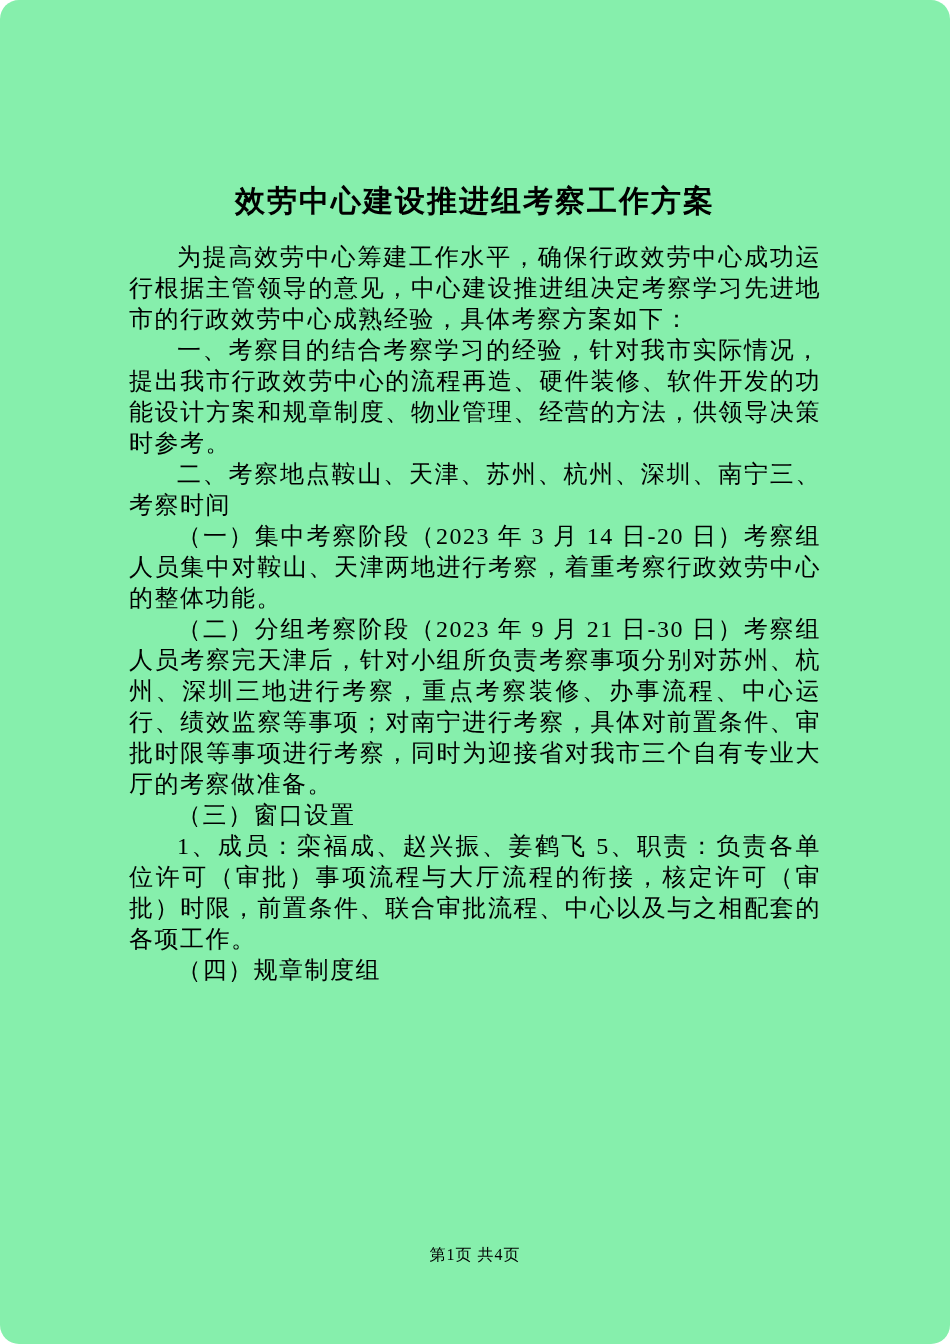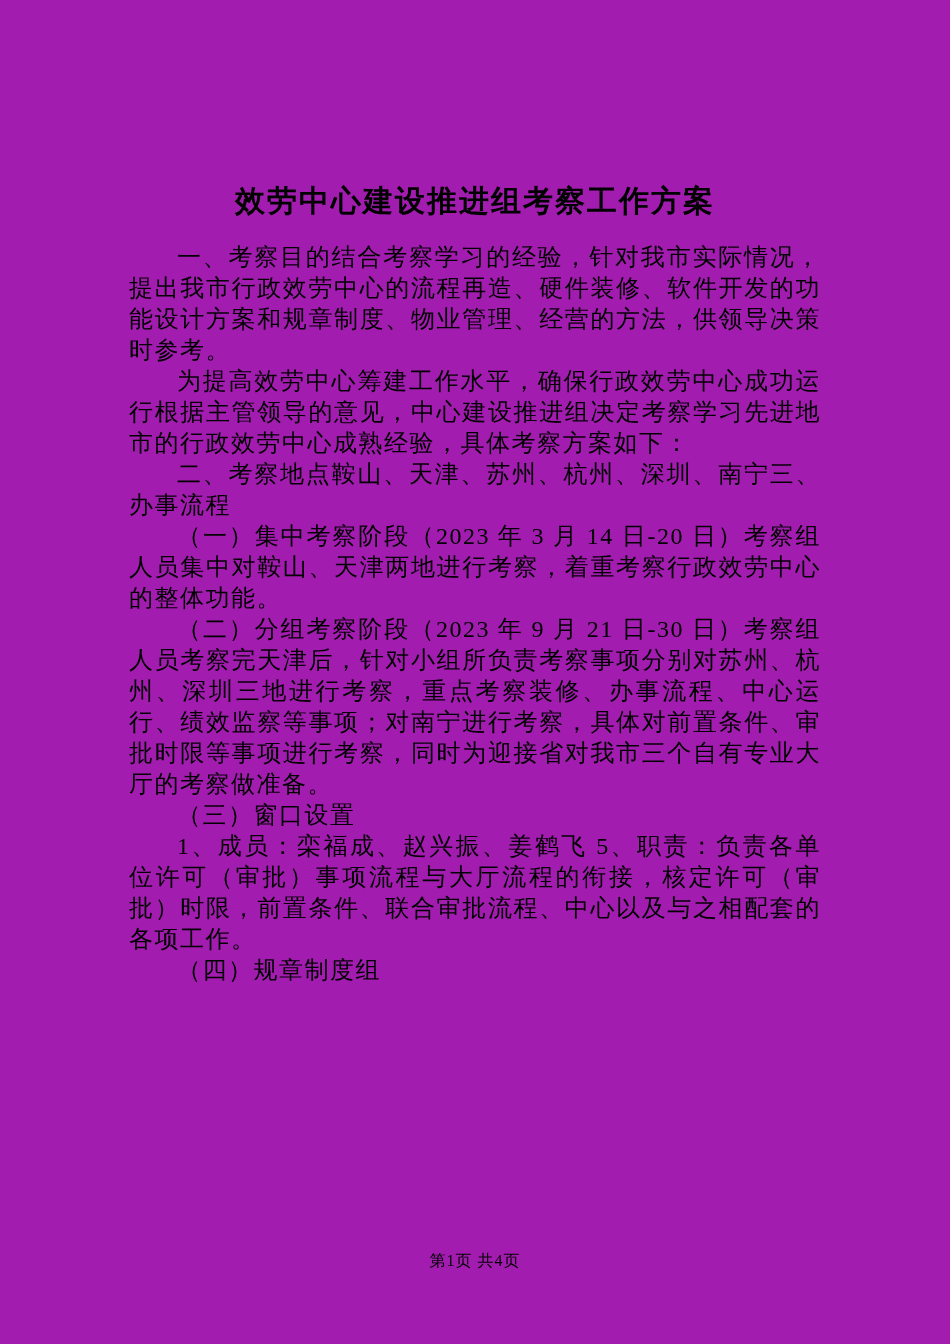--- a/index.html
+++ b/index.html
@@ -14,21 +14,22 @@
     color: #000000;
     position: relative;
     overflow: hidden;
   }
   .page {
     box-sizing: border-box;
     width: 950px;
     height: 1344px;
     padding: 180px 129px 90px 129px;
     position: relative;
-    background: #a21caf;
+    background: #86efac;
+    border-radius: 19px;
   }
   .doc-title {
     font-size: 30px;
     font-weight: bold;
     text-align: center;
     margin: 0 0 20px 0;
     line-height: 42px;
     letter-spacing: 2px;
   }
   .doc-body p {
@@ -36,40 +37,40 @@
     line-height: 31px;
     margin: 0;
     text-align: justify;
     text-justify: inter-ideograph;
     text-indent: 2em;
     letter-spacing: 1.5px;
     word-break: break-all;
   }
   .page-footer {
     position: absolute;
-    bottom: 72px;
+    bottom: 78px;
     left: 0;
     width: 950px;
     text-align: center;
     font-size: 16px;
     letter-spacing: 1px;
     color: #000000;
   }
 </style>
 </head>
 <body>
 
 <div class="page">
 
   <h1 class="doc-title">效劳中心建设推进组考察工作方案</h1>
 
   <div class="doc-body">
+    <p>为提高效劳中心筹建工作水平，确保行政效劳中心成功运行根据主管领导的意见，中心建设推进组决定考察学习先进地市的行政效劳中心成熟经验，具体考察方案如下：</p>
     <p>一、考察目的结合考察学习的经验，针对我市实际情况，提出我市行政效劳中心的流程再造、硬件装修、软件开发的功能设计方案和规章制度、物业管理、经营的方法，供领导决策时参考。</p>
-    <p>为提高效劳中心筹建工作水平，确保行政效劳中心成功运行根据主管领导的意见，中心建设推进组决定考察学习先进地市的行政效劳中心成熟经验，具体考察方案如下：</p>
-    <p>二、考察地点鞍山、天津、苏州、杭州、深圳、南宁三、办事流程</p>
+    <p>二、考察地点鞍山、天津、苏州、杭州、深圳、南宁三、考察时间</p>
     <p>（一）集中考察阶段（2023 年 3 月 14 日-20 日）考察组人员集中对鞍山、天津两地进行考察，着重考察行政效劳中心的整体功能。</p>
     <p>（二）分组考察阶段（2023 年 9 月 21 日-30 日）考察组人员考察完天津后，针对小组所负责考察事项分别对苏州、杭州、深圳三地进行考察，重点考察装修、办事流程、中心运行、绩效监察等事项；对南宁进行考察，具体对前置条件、审批时限等事项进行考察，同时为迎接省对我市三个自有专业大厅的考察做准备。</p>
     <p>（三）窗口设置</p>
     <p>1、成员：栾福成、赵兴振、姜鹤飞 5、职责：负责各单位许可（审批）事项流程与大厅流程的衔接，核定许可（审批）时限，前置条件、联合审批流程、中心以及与之相配套的各项工作。</p>
     <p>（四）规章制度组</p>
   </div>
 
   <div class="page-footer">
     <span>第1页  共4页</span>
   </div>

